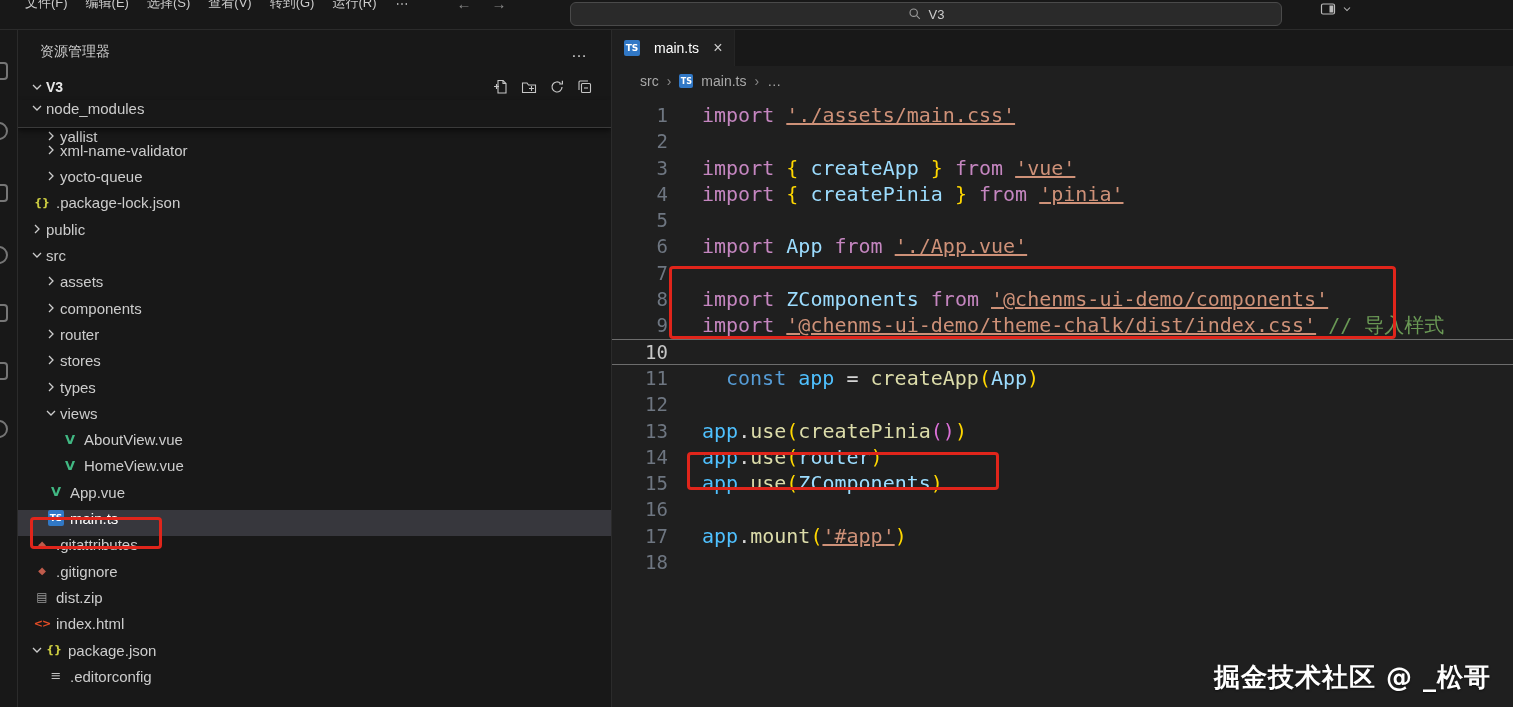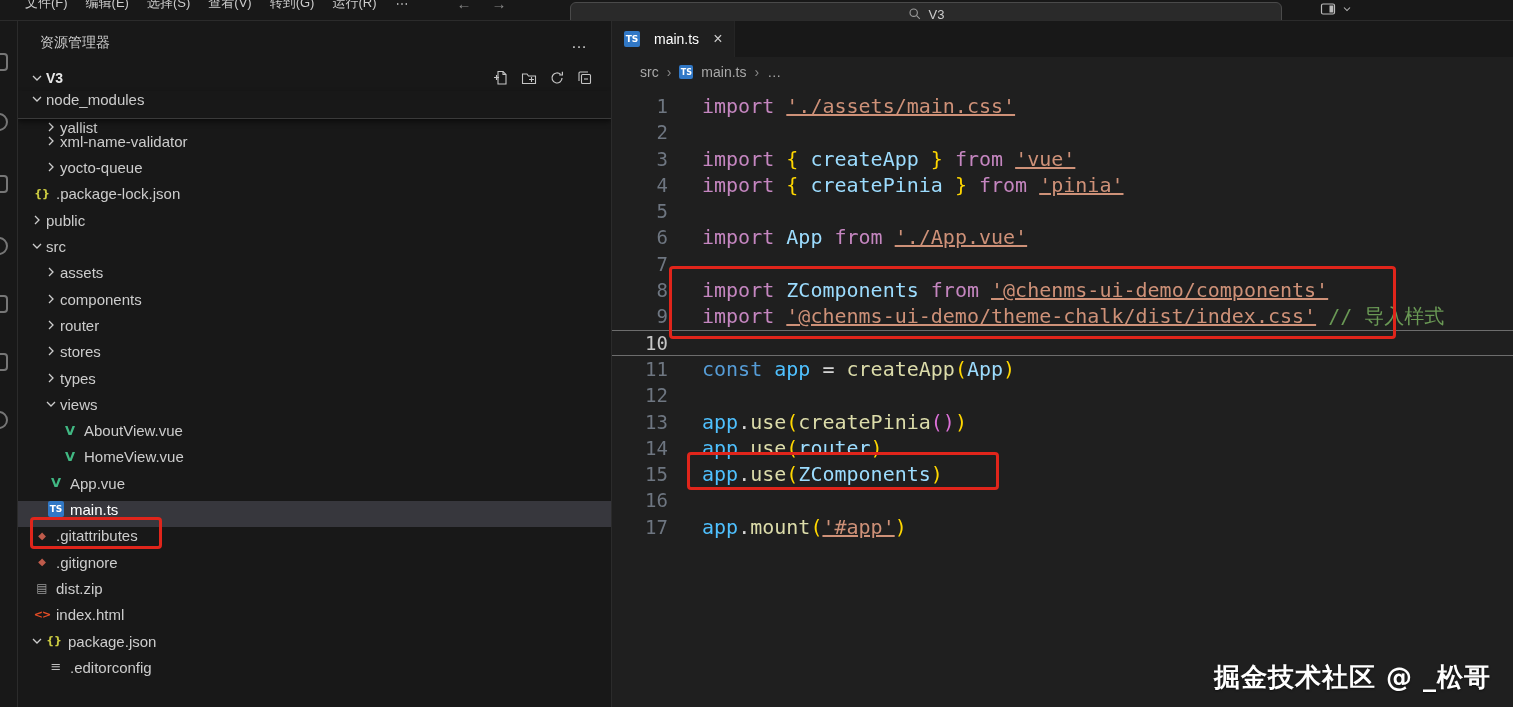--- a/index.html
+++ b/index.html
@@ -3,21 +3,21 @@
 <meta charset="utf-8">
 <style>
   * { box-sizing: border-box; margin: 0; padding: 0; }
   html,body { background:#000; }
   .app{
     position:relative; width:1513px; height:707px; overflow:hidden;
     background:#1f1f1f; color:#ccc;
     font-family:"Liberation Sans", sans-serif; font-size:14px;
   }
   
-  .titlebar{ position:relative; height:21px; background:#181818; border-bottom:1px solid #2b2b2b; overflow:hidden; }
+  .titlebar{ position:relative; height:30px; background:#181818; border-bottom:1px solid #2b2b2b; overflow:hidden; }
   .tb-inner{ display:flex; align-items:center; height:30px; margin-top:-12px; padding-left:16px; color:#cccccc; font-size:13px; }
   .menu-item{ padding:0 9px; cursor:default; white-space:nowrap; }
   .menu-more{ padding:0 10px; }
   .nav-arrow{ color:#8a8a8a; font-size:15px; padding:0 10px; }
   .nav-arrow.back{ margin-left:28px; }
   .command-center{
     position:absolute; left:570px; top:2px; width:712px; height:24px;
     background:#2a2a2a; border:1px solid #4a4a4a; border-radius:6px;
     display:flex; align-items:center; justify-content:center; gap:7px;
     color:#cccccc; font-size:13px;
@@ -59,21 +59,21 @@
   .tab{ display:flex; align-items:center; gap:8px; padding:0 12px; background:#1f1f1f; color:#fff; font-size:14px; border-right:1px solid #252525; cursor:pointer; }
   .tab-close{ color:#cccccc; font-size:16px; margin-left:6px; cursor:pointer; }
   .breadcrumb{ height:30px; flex:none; display:flex; align-items:center; gap:8px; padding-left:28px; color:#a9a9a9; font-size:14px; background:#1f1f1f; }
   .bc-sep{ color:#8a8a8a; }
   .code{ flex:1; padding-top:6px; font-family:"DejaVu Sans Mono", monospace; font-size:20px; }
   .code-line{ display:flex; height:26.3px; line-height:26.3px; }
   .code-line.active{ box-shadow: inset 0 1px 0 rgba(255,255,255,.35), inset 0 -1px 0 rgba(255,255,255,.35); }
   .gutter{ width:56px; flex:none; text-align:right; color:#6e7681; font-size:19px; }
   .code-line.active .gutter{ color:#c6c6c6; }
   .line-text{ padding-left:34px; white-space:pre; }
-  .tk-kw{ color:#C586C0; } .tk-kw2{ color:#569CD6; } .tk-id{ color:#9CDCFE; }
+  .tk-kw{ color:#C586C0; } .tk-kw2{ color:#569CD6;margin-left:24px; } .tk-id{ color:#9CDCFE; }
   .tk-var{ color:#4FC1FF; } .tk-fn{ color:#DCDCAA; } .tk-str{ color:#CE9178;text-decoration:underline; }
   .tk-cmt{ color:#6A9955; } .tk-pl{ color:#D4D4D4; }
   .tk-b1{ color:#FFD700; } .tk-b2{ color:#DA70D6; }
   
   .anno{ position:absolute; border:3px solid #e0251b; border-radius:4px; z-index:5; pointer-events:none; }
   .anno-explorer{ left:30px; top:517px; width:132px; height:32px; }
   .anno-code-1{ left:669px; top:266px; width:727px; height:73px; }
   .anno-code-2{ left:687px; top:452px; width:312px; height:38px; }
   .watermark{ position:absolute; right:22px; bottom:12px; z-index:6; color:#fff; font-weight:700; font-size:26px; letter-spacing:1px; font-family:"DejaVu Sans", sans-serif; text-shadow:0 1px 2px rgba(0,0,0,.5); }
 </style>
@@ -431,20 +431,24 @@
             <span class="line-text"><span class="tk-var">app</span><span class="tk-pl">.</span><span class="tk-fn">use</span><span class="tk-b1">(</span><span class="tk-id">ZComponents</span><span class="tk-b1">)</span></span>
           </div>
           <div class="code-line">
             <span class="gutter">16</span>
             <span class="line-text"></span>
           </div>
           <div class="code-line">
             <span class="gutter">17</span>
             <span class="line-text"><span class="tk-var">app</span><span class="tk-pl">.</span><span class="tk-fn">mount</span><span class="tk-b1">(</span><span class="tk-str">'#app'</span><span class="tk-b1">)</span></span>
           </div>
+          <div class="code-line">
+            <span class="gutter">18</span>
+            <span class="line-text"></span>
+          </div>
         </div>
     </main>
   </div>
 
   <div class="anno anno-explorer" style="border-color: rgb(224, 37, 27);"></div>
   <div class="anno anno-code-1" style="border-color: rgb(224, 37, 27);"></div>
   <div class="anno anno-code-2" style="border-color: rgb(224, 37, 27);"></div>
 
   <div class="watermark">掘金技术社区 @ _松哥</div>
 </div>

